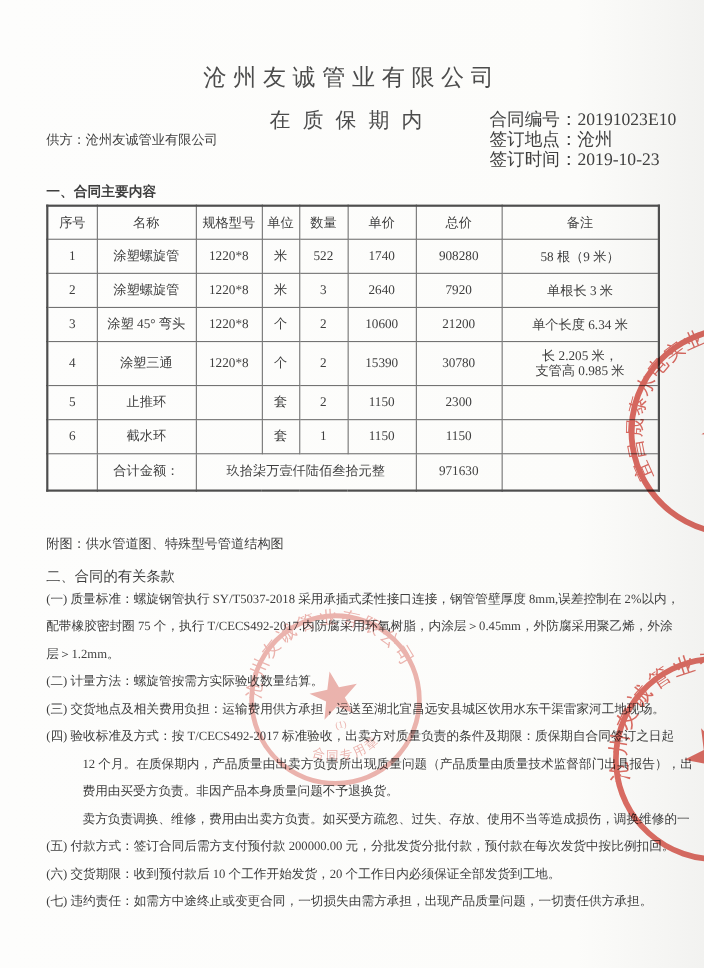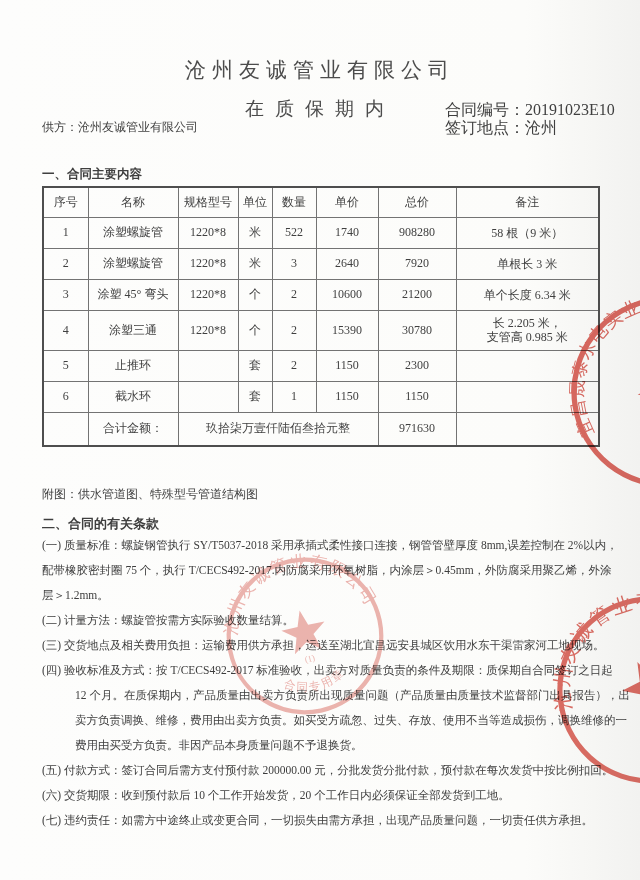--- a/index.html
+++ b/index.html
@@ -38,21 +38,21 @@
   }
   table.items thead tr { height:30px; }
   table.items tbody tr { height:31px; }
   table.items tbody tr.row-tall { height:40px; }
   table.items tbody tr.row-total { height:34px; }
   table.items tbody tr.row-note { height:27px; }
   td.col-remark { white-space:pre-line; line-height:14px; }
   td.note-cell { text-align:left; padding-left:5px; font-size:11.5px; }
 
   .attachment   { position:absolute; top:486px; left:42px; font-size:12px; }
-  .sec2-heading { position:absolute; top:515px; left:42px; font-size:13px; font-weight:700; }
+  .sec2-heading { position:absolute; top:515px; left:42px; font-size:13px; font-weight:400; }
   .clauses { position:absolute; top:533px; left:42px; width:590px; }
   .clauses p {
     margin:0; font-size:11.5px; line-height:25px; height:25px;
     white-space:nowrap; color:#3d3d3d;
   }
   .clauses p.indent { padding-left:33px; }
 
   .stamp { position:absolute; mix-blend-mode:multiply; pointer-events:none; }
   .stamp .ring  { fill:none; stroke:currentColor; stroke-width:4.5; }
   .stamp .guide { fill:none; stroke:none; }
@@ -73,20 +73,21 @@
 <div class="page">
 
   <div class="company-title">沧州友诚管业有限公司</div>
   <div class="doc-title">在质保期内</div>
 
   <div class="meta-supplier">供方：沧州友诚管业有限公司</div>
 
   <div class="meta-right">
     <div>合同编号：20191023E10</div>
     <div>签订地点：沧州</div>
+    <div>签订时间：2019-10-23</div>
   </div>
 
   <div class="sec1-heading">一、合同主要内容</div>
 
   <table class="items">
     <colgroup>
       <col style="width:45px">
         <col style="width:90px">
         <col style="width:60px">
         <col style="width:34px">
@@ -183,22 +184,22 @@
   <div class="sec2-heading">二、合同的有关条款</div>
 
   <div class="clauses">
     <p>(一) 质量标准：螺旋钢管执行 SY/T5037-2018 采用承插式柔性接口连接，钢管管壁厚度 8mm,误差控制在 2%以内，</p>
     <p>配带橡胶密封圈 75 个，执行 T/CECS492-2017.内防腐采用环氧树脂，内涂层＞0.45mm，外防腐采用聚乙烯，外涂</p>
     <p>层＞1.2mm。</p>
     <p>(二) 计量方法：螺旋管按需方实际验收数量结算。</p>
     <p>(三) 交货地点及相关费用负担：运输费用供方承担，运送至湖北宜昌远安县城区饮用水东干渠雷家河工地现场。</p>
     <p>(四) 验收标准及方式：按 T/CECS492-2017 标准验收，出卖方对质量负责的条件及期限：质保期自合同签订之日起</p>
     <p class="indent">12 个月。在质保期内，产品质量由出卖方负责所出现质量问题（产品质量由质量技术监督部门出具报告），出</p>
+    <p class="indent">费用由买受方负责。非因产品本身质量问题不予退换货。</p>
     <p class="indent">卖方负责调换、维修，费用由出卖方负责。如买受方疏忽、过失、存放、使用不当等造成损伤，调换维修的一</p>
-    <p class="indent">费用由买受方负责。非因产品本身质量问题不予退换货。</p>
     <p>(五) 付款方式：签订合同后需方支付预付款 200000.00 元，分批发货分批付款，预付款在每次发货中按比例扣回。</p>
     <p>(六) 交货期限：收到预付款后 10 个工作开始发货，20 个工作日内必须保证全部发货到工地。</p>
     <p>(七) 违约责任：如需方中途终止或变更合同，一切损失由需方承担，出现产品质量问题，一切责任供方承担。</p>
   </div>
 
   <svg class="stamp stamp-buyer" width="200" height="200" viewBox="0 0 170 170">
     <circle class="ring" cx="85" cy="85" r="79"></circle>
     <path id="arcA" class="guide" d="M 25,122 A 71,71 0 1 1 145,122"></path>
     <text class="arc-text"><textPath href="#arcA" startOffset="50%" text-anchor="middle">宜昌晟泰水电实业有限责任公司</textPath></text>
     <path id="botA" class="guide" d="M 38,118 A 58,58 0 0 0 132,118"></path>

